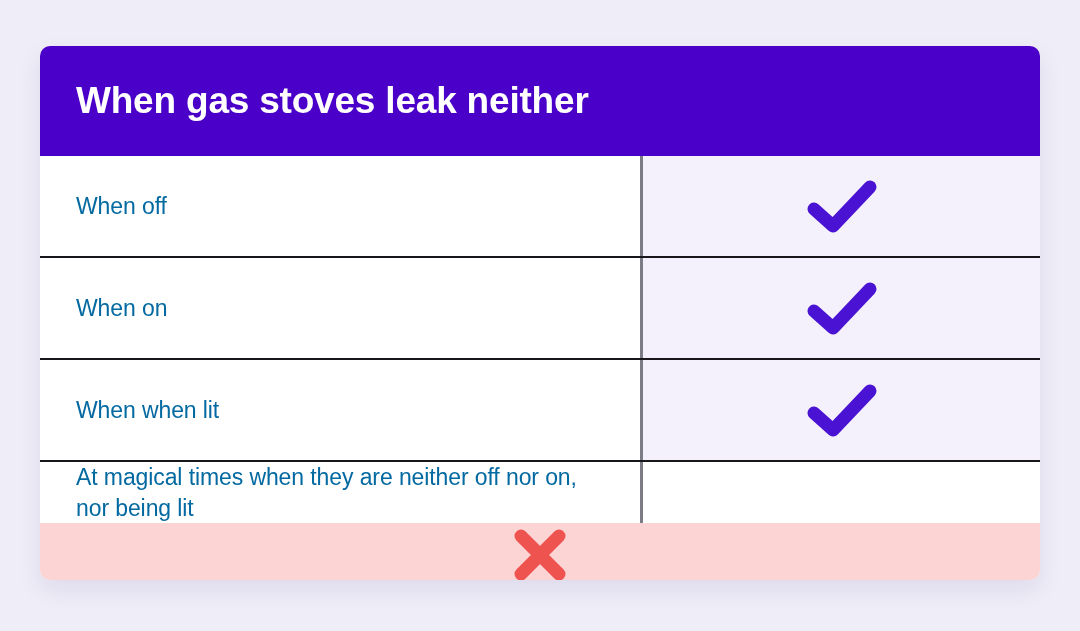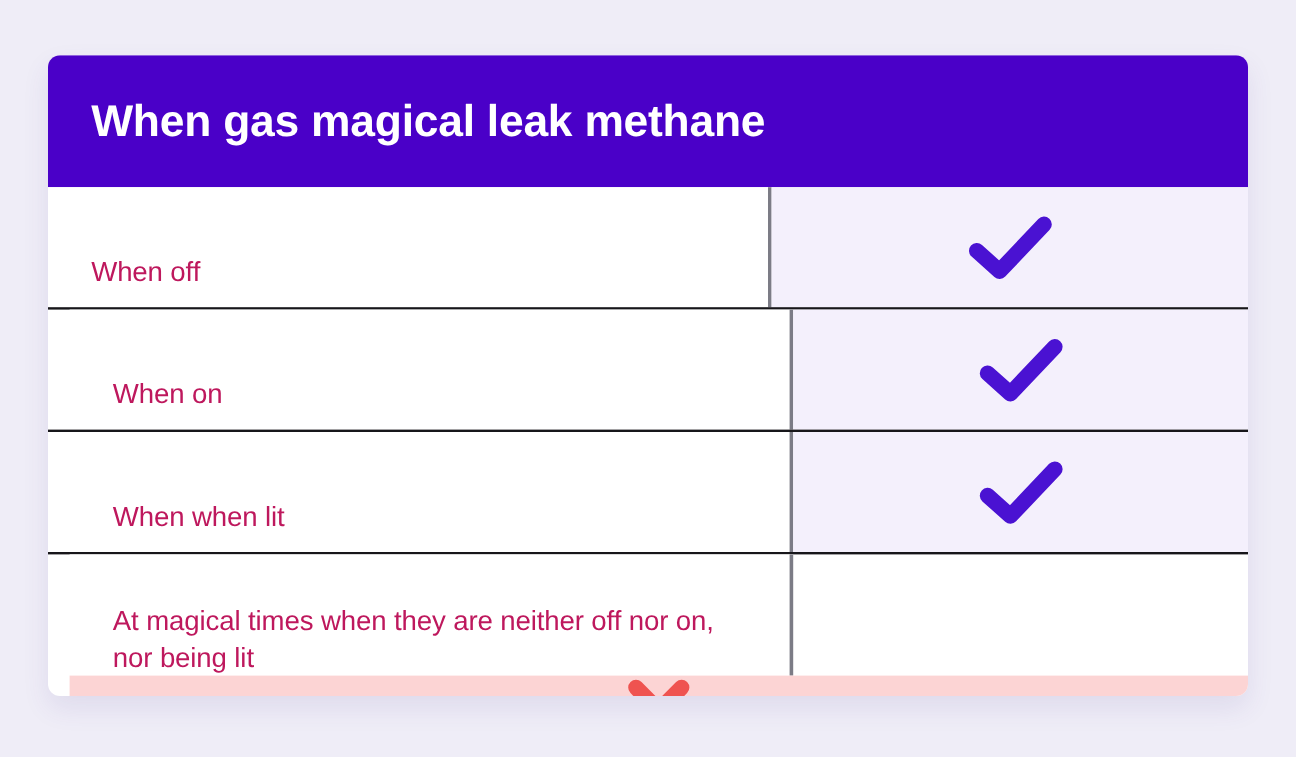--- a/index.html
+++ b/index.html
@@ -61,39 +61,37 @@
     align-items: stretch;
     height: 100px;
     position: relative;
   }
   .row.row-tall {
     height: 124px;
     flex-direction: column;
   }
   .row + .row {
     border-top: 2px solid #17161a;
-    padding-left: 18px;
   }
 
   .cell-label {
     width: 603px;
     box-sizing: border-box;
     background: #ffffff;
     display: flex;
     align-items: center;
     padding: 0 28px 0 36px;
     border-right: 3px solid #7c7c86;
   }
 
   .label-text {
     font-size: 23px;
-    color: #be185d;
+    color: #0369a1;
     line-height: 1.33;
     letter-spacing: -0.1px;
-    margin-top: 40px;
   }
 
   .cell-mark {
     flex: 1;
     display: flex;
     align-items: center;
     justify-content: center;
     background: #f4f0fc;
   }
   .cell-mark.mark-negative {
@@ -115,21 +113,21 @@
   }
 </style>
 </head>
 <body>
 
 <div class="stage">
 
   <div class="card">
 
     <div class="card-header">
-      <div class="card-title">When gas magical leak methane</div>
+      <div class="card-title">When gas stoves leak neither</div>
     </div>
 
     <div class="table-body">
 
       <div class="row">
         <div class="cell-label">
           <span class="label-text">When off</span>
         </div>
         <div class="cell-mark">
           <svg class="icon-check" viewBox="0 0 72 56">

